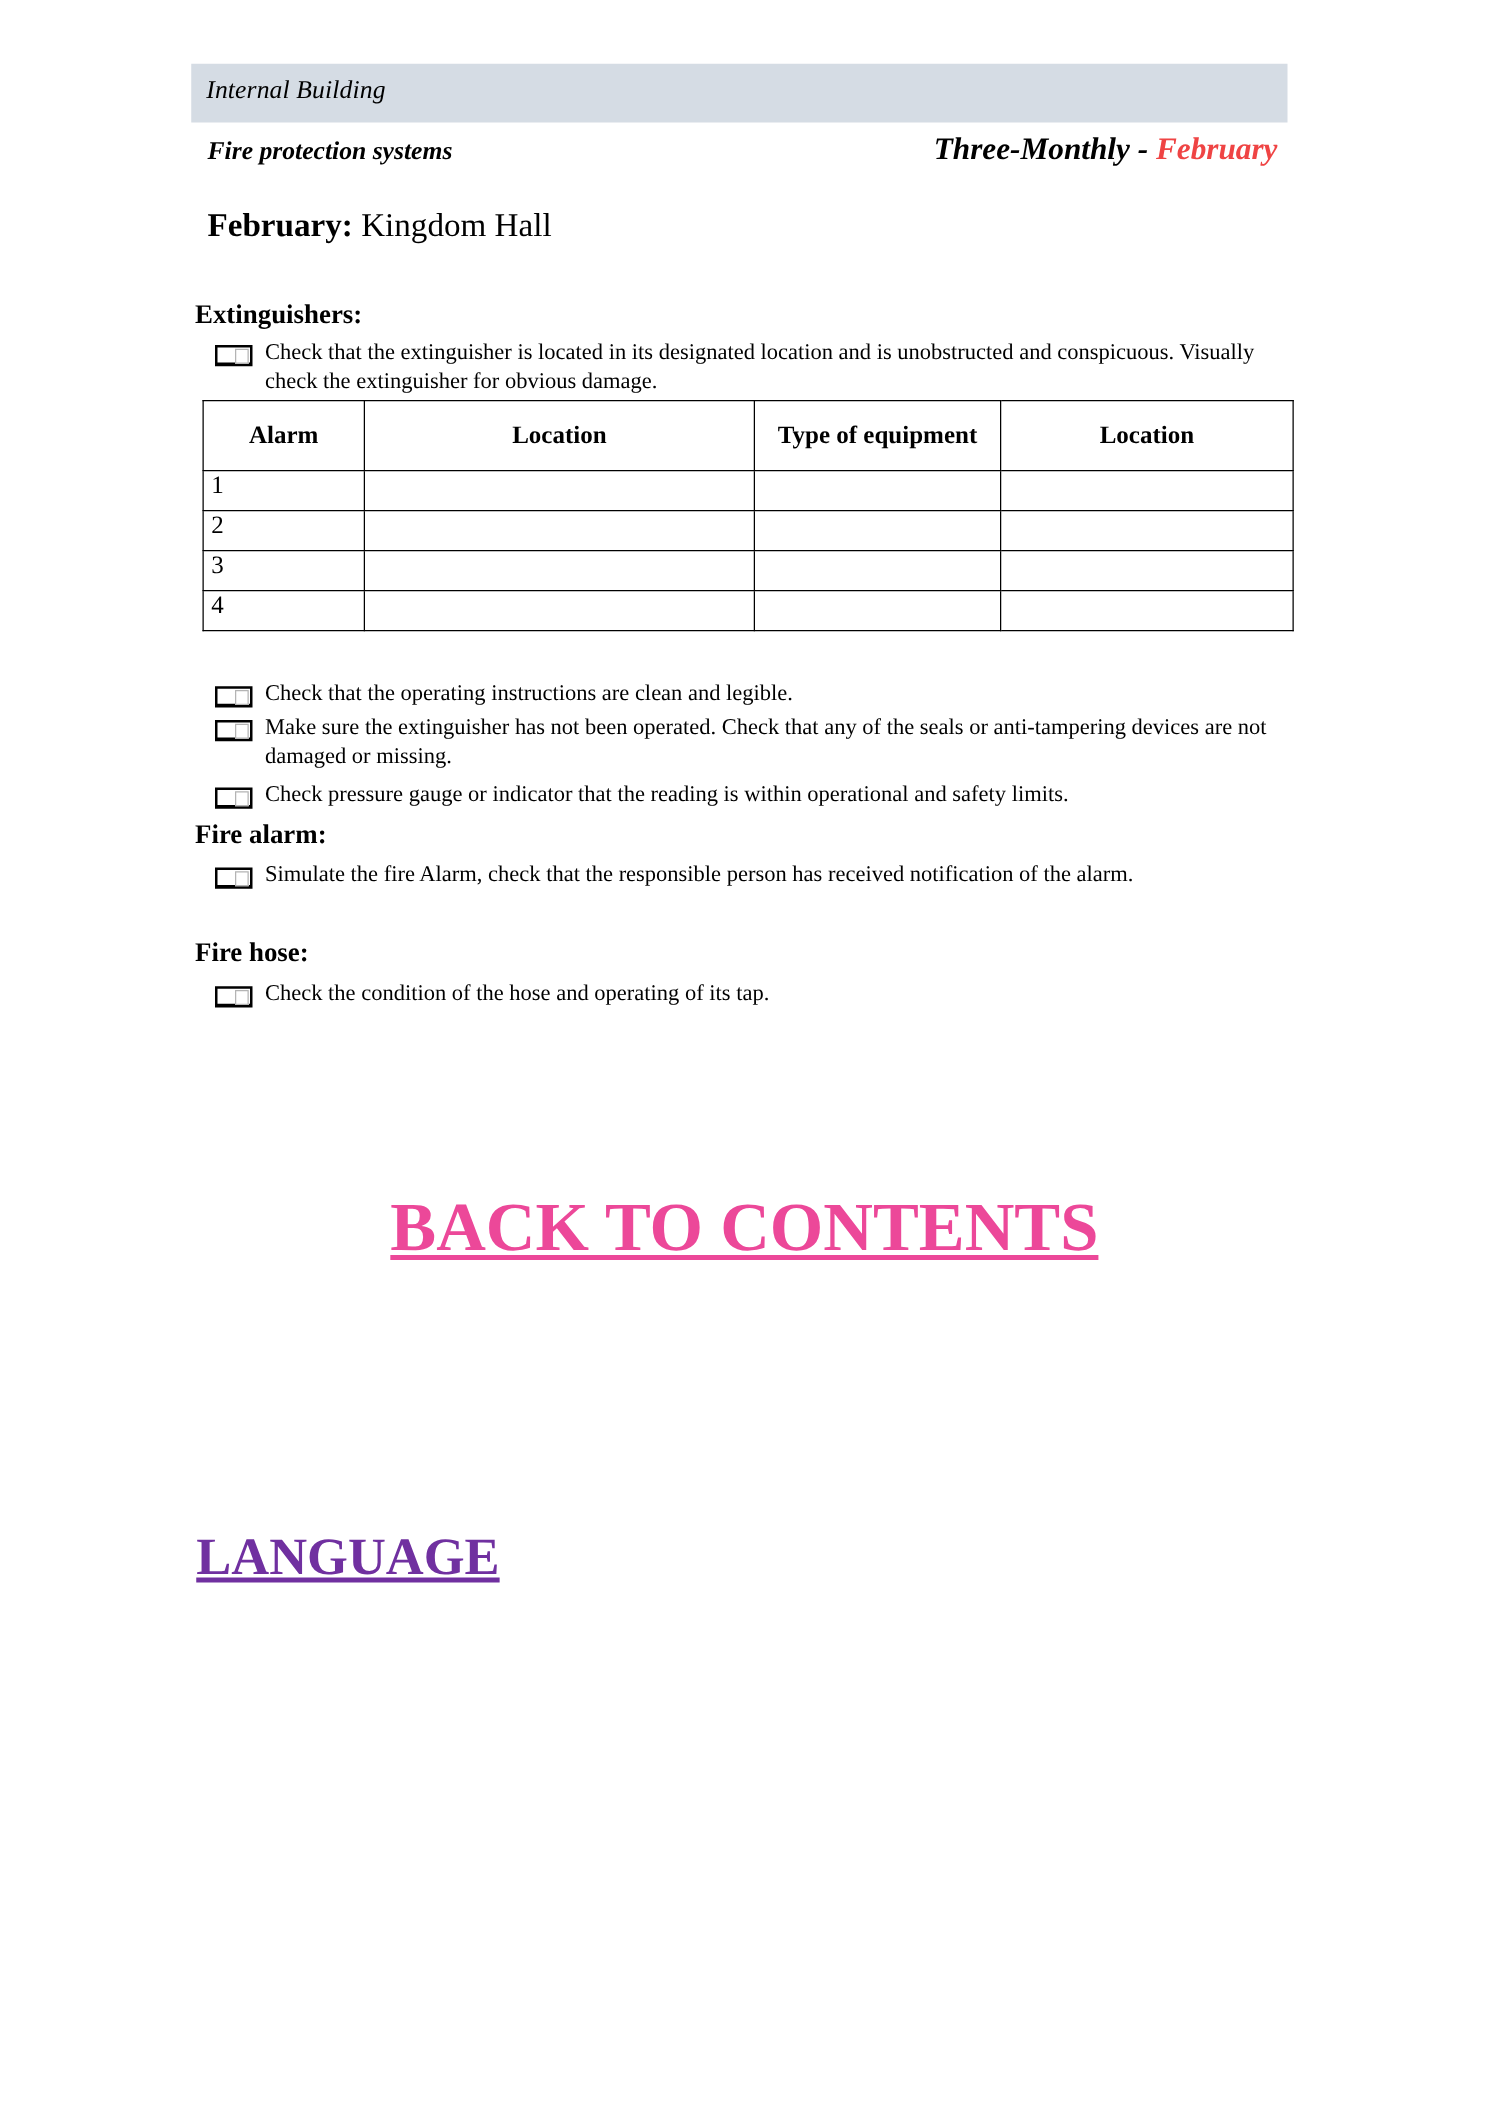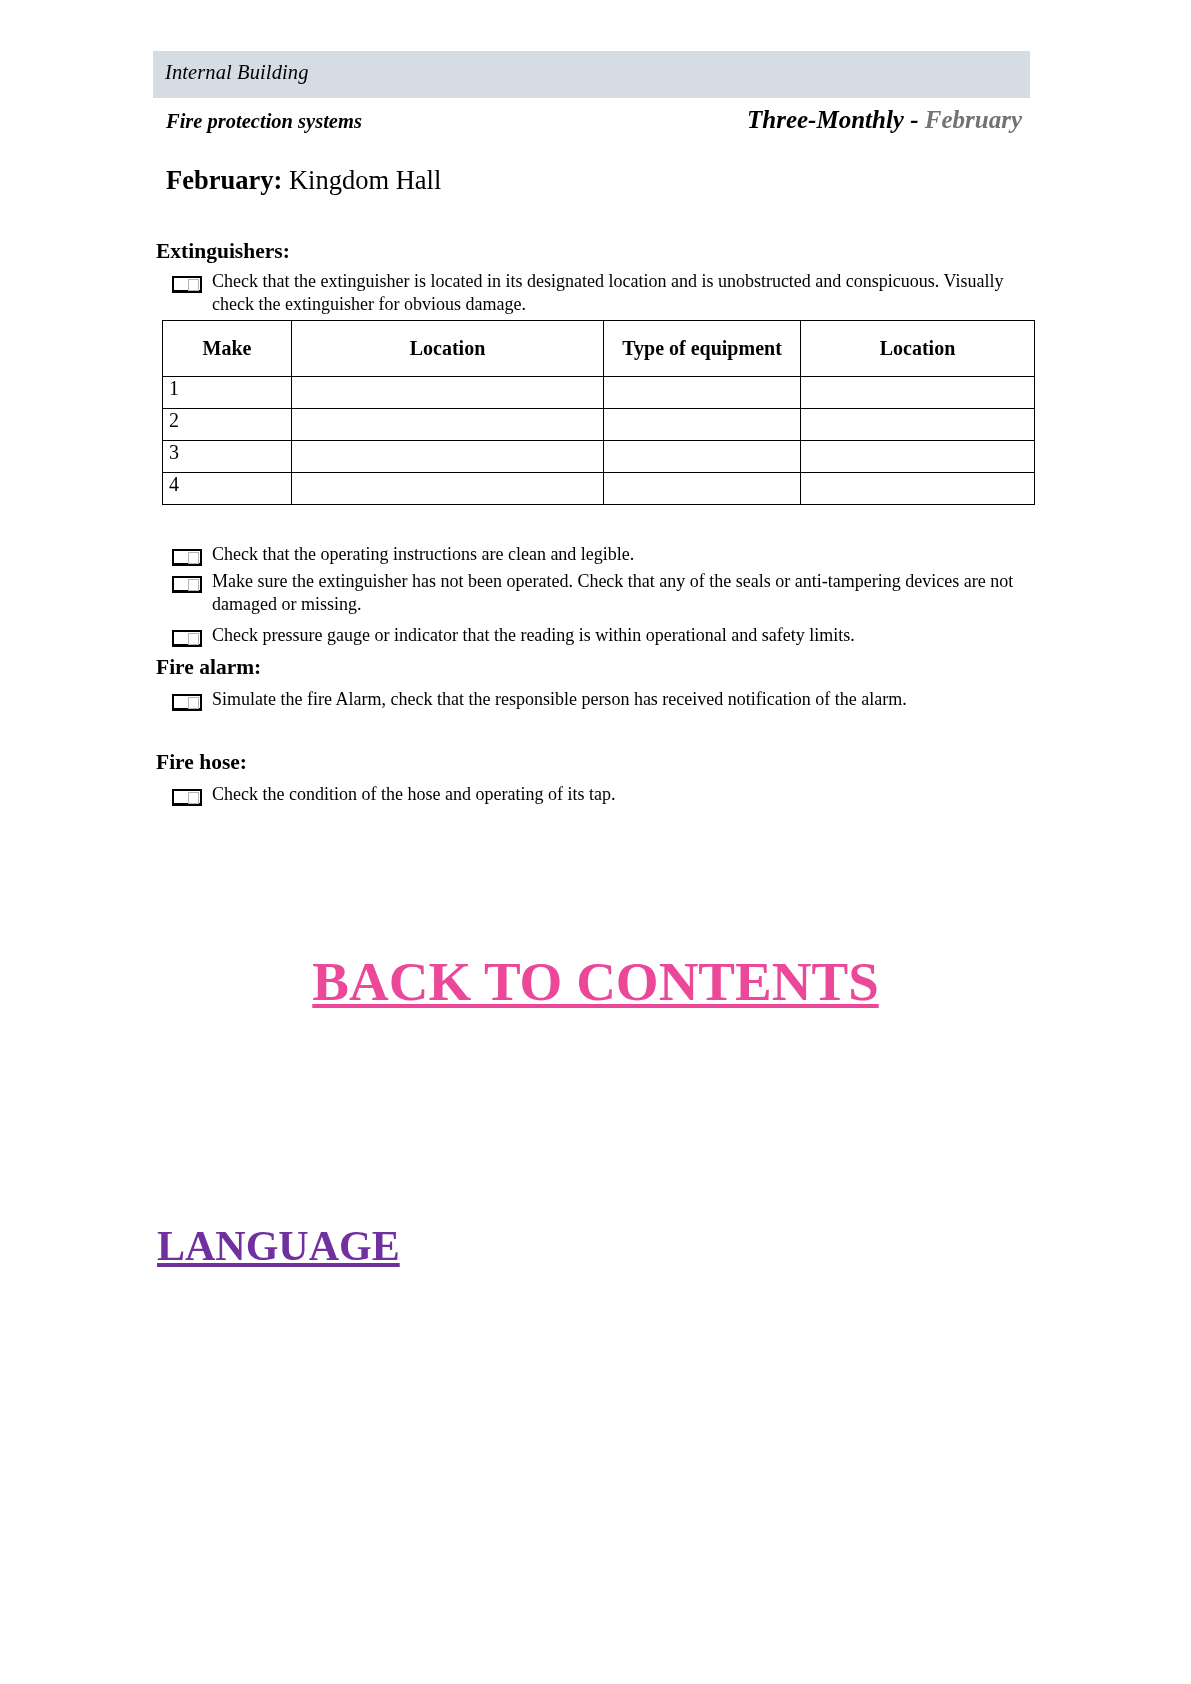--- a/index.html
+++ b/index.html
@@ -65,21 +65,21 @@
   .frequency {
     position: absolute;
     right: 8px;
     top: -4px;
     font-weight: bold;
     font-style: italic;
     font-size: 25px;
     white-space: nowrap;
   }
   .frequency .sep { color: #000000; }
-  .frequency .month { color: #737373; }
+  .frequency .month { color: #ef4444; }
 
   
   .location-line {
     position: absolute;
     left: 166px;
     top: 165px;
     font-size: 26.5px;
     white-space: nowrap;
   }
   .location-line .lbl { font-weight: bold; }
@@ -212,21 +212,21 @@
   <div class="section-heading" style="top:239px;">Extinguishers:</div>
 
   <div class="check-item" style="left:172px; top:270px; width:862px;">
     <span class="checkbox"></span>
     <span class="check-text">Check that the extinguisher is located in its designated location and is unobstructed and conspicuous. Visually check the extinguisher for obvious damage.</span>
   </div>
 
   <table class="eq-table">
     <thead>
       <tr>
-        <th class="col-sign">Make</th>
+        <th class="col-sign">Alarm</th>
         <th class="col-location">Location</th>
         <th class="col-type">Type of equipment</th>
         <th class="col-comments">Location</th>
       </tr>
     </thead>
     <tbody>
       <tr>
         <td>1</td>
         <td></td>
         <td></td>

